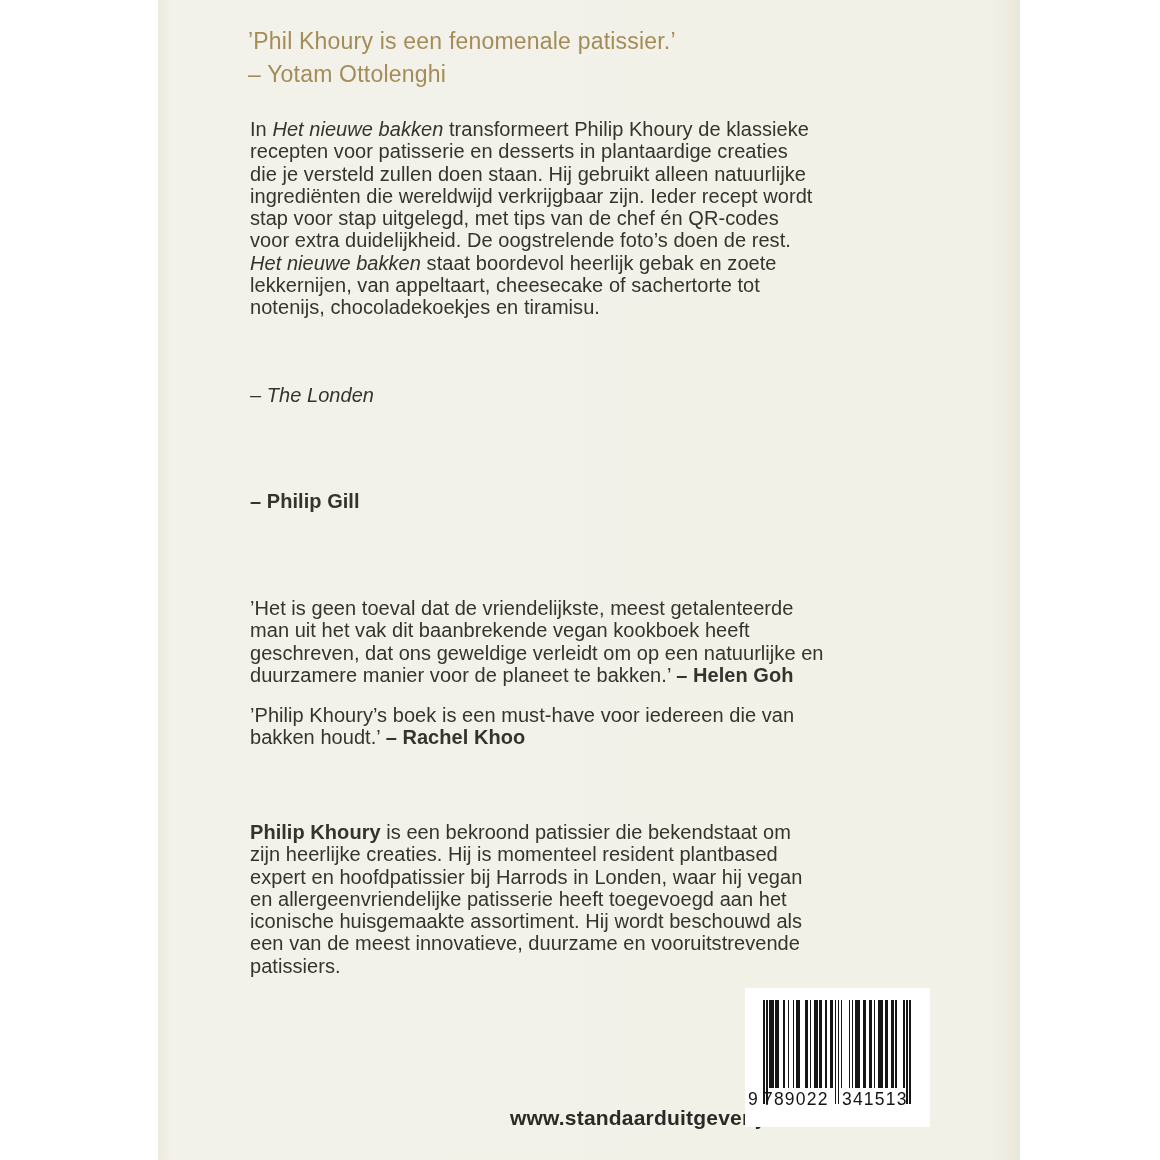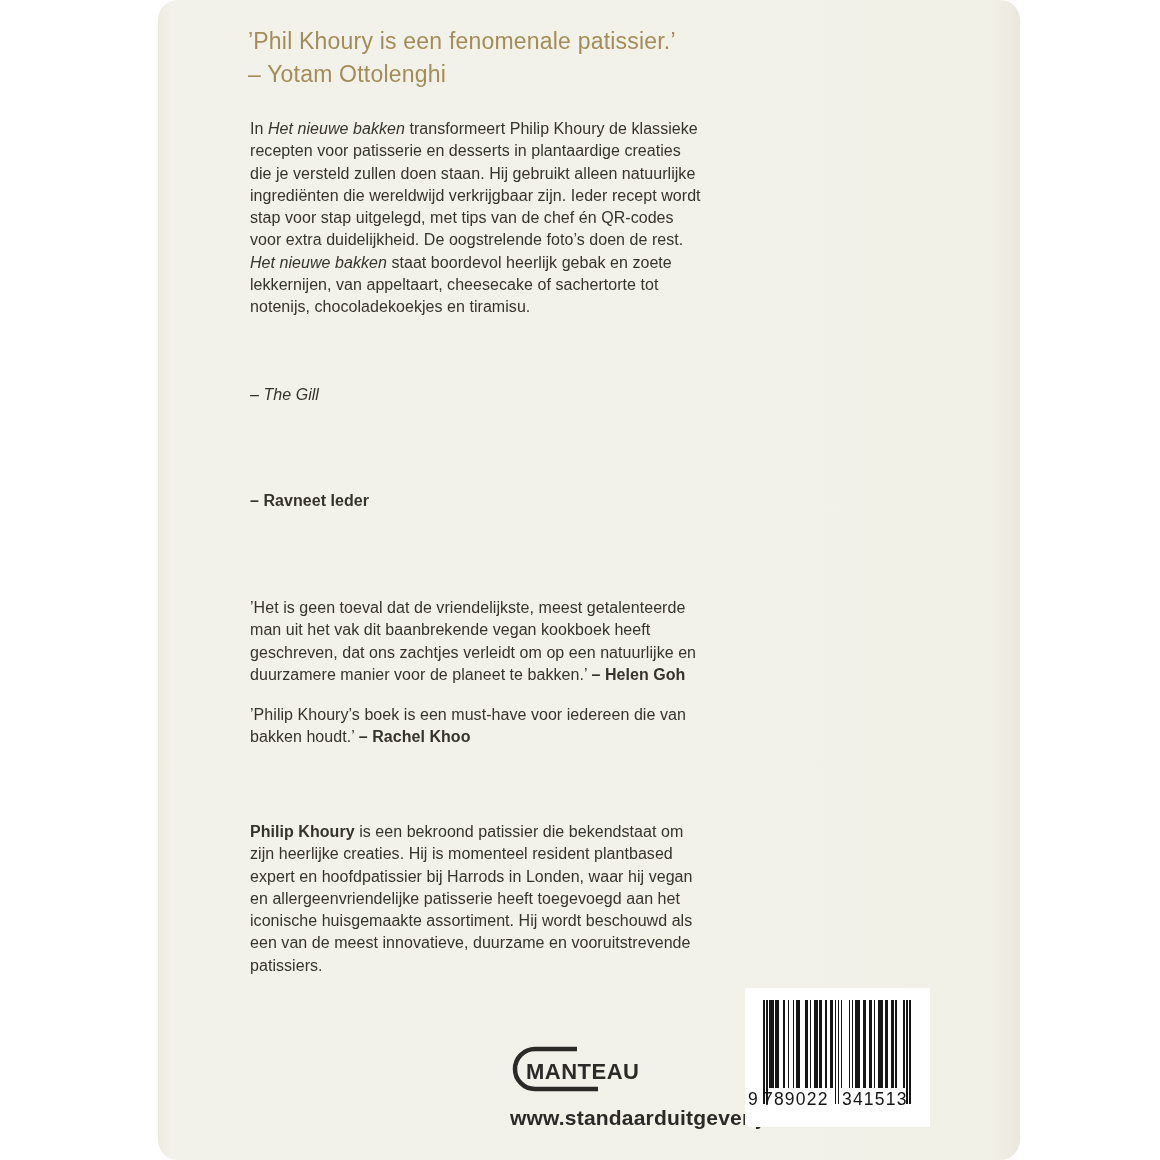--- a/index.html
+++ b/index.html
@@ -1,24 +1,24 @@
 <!DOCTYPE html>
 <html><head>
 <meta charset="utf-8">
 <title>Book back cover</title>
 <style>
   html,body{margin:0;padding:0;background:#ffffff;}
   .stage{position:relative;width:1160px;height:1160px;background:#ffffff;overflow:hidden;
          font-family:"Liberation Sans",sans-serif;}
   .cover{position:absolute;left:158px;top:0;width:862px;height:1160px;
-         background:linear-gradient(90deg,#edebdf 0%,#f3f2ea 1.6%,#f2f1e8 96.5%,#eae8dc 100%);border-radius:20px;}
+         background:linear-gradient(90deg,#edebdf 0%,#f3f2ea 1.6%,#f2f1e8 96.5%,#eae8dc 100%);}
   .gold-quote{position:absolute;left:90px;top:25px;width:700px;
               white-space:pre-line;color:#a48c58;font-size:23px;line-height:33px;letter-spacing:0.2px;}
   .textblock{position:absolute;left:92px;width:700px;white-space:pre-line;
-             color:#35332d;font-size:16px;line-height:22.3px;letter-spacing:0.05px;}
+             color:#35332d;font-size:20px;line-height:22.3px;letter-spacing:0.05px;}
   .tb-intro{top:118px;}
   .tb-q0{top:384px;}
   .tb-q1{top:490px;}
   .tb-q2{top:597px;}
   .tb-q3{top:704px;}
   .tb-bio{top:821px;}
   .logo{position:absolute;left:352px;top:1046px;width:130px;height:50px;}
   .logo svg{display:block;}
   .logo text{font-family:"Liberation Sans",sans-serif;font-weight:bold;letter-spacing:0.5px;}
   .website{position:absolute;left:352px;top:1106px;font-weight:bold;font-size:21px;
@@ -42,46 +42,40 @@
     <div class="textblock tb-intro"><span>In </span><span style="font-style: italic;">Het nieuwe bakken</span><span> transformeert Philip Khoury de klassieke
 recepten voor patisserie en desserts in plantaardige creaties
 die je versteld zullen doen staan. Hij gebruikt alleen natuurlijke
 ingrediënten die wereldwijd verkrijgbaar zijn. Ieder recept wordt
 stap voor stap uitgelegd, met tips van de chef én QR-codes
 voor extra duidelijkheid. De oogstrelende foto’s doen de rest.
 </span><span style="font-style: italic;">Het nieuwe bakken</span><span> staat boordevol heerlijk gebak en zoete
 lekkernijen, van appeltaart, cheesecake of sachertorte tot
 notenijs, chocoladekoekjes en tiramisu.</span></div>
 
-    <div class="textblock tb-q0"><span style="font-style: italic;">– The Gill</span></div>
+    <div class="textblock tb-q0"><span style="font-style: italic;">– The Londen</span></div>
 
-    <div class="textblock tb-q1"><span style="font-weight: 700;">– Ravneet Ieder</span></div>
+    <div class="textblock tb-q1"><span style="font-weight: 700;">– Philip Gill</span></div>
 
     <div class="textblock tb-q2"><span>’Het is geen toeval dat de vriendelijkste, meest getalenteerde
 man uit het vak dit baanbrekende vegan kookboek heeft
-geschreven, dat ons zachtjes verleidt om op een natuurlijke en
+geschreven, dat ons geweldige verleidt om op een natuurlijke en
 duurzamere manier voor de planeet te bakken.’ </span><span style="font-weight: 700; margin-top: 13px;">– Helen Goh</span></div>
 
     <div class="textblock tb-bio"><span style="font-weight: 700;">Philip Khoury</span><span> is een bekroond patissier die bekendstaat om
 zijn heerlijke creaties. Hij is momenteel resident plantbased
 expert en hoofdpatissier bij Harrods in Londen, waar hij vegan
 en allergeenvriendelijke patisserie heeft toegevoegd aan het
 iconische huisgemaakte assortiment. Hij wordt beschouwd als
 een van de meest innovatieve, duurzame en vooruitstrevende
 patissiers.</span></div>
 
     <div class="textblock tb-q3"><span>’Philip Khoury’s boek is een must-have voor iedereen die van
 bakken houdt.’ </span><span style="font-weight: 700;">– Rachel Khoo</span></div>
 
-    <div class="logo">
-      <svg width="130" height="50" viewBox="0 0 130 50">
-        <path d="M 67,3 L 25,3 A 20,20 0 0 0 25,43 L 88,43" fill="none" stroke="#2b2a26" stroke-width="4.5"></path>
-        <text x="16" y="33" font-size="22" fill="#2b2a26">MANTEAU</text>
-      </svg>
-    </div>
 
     <div class="website">www.standaarduitgeverij.be</div>
 
     <div class="barcode">
       <svg id="barcode-svg" width="148" height="104" viewBox="0 0 95 104" preserveAspectRatio="none" shape-rendering="crispEdges">
           <rect x="0" y="0" width="1" height="104" fill="#161616"></rect>
           <rect x="2" y="0" width="1" height="104" fill="#161616"></rect>
           <rect x="4" y="0" width="3" height="88" fill="#161616"></rect>
           <rect x="8" y="0" width="2" height="88" fill="#161616"></rect>
           <rect x="13" y="0" width="1" height="88" fill="#161616"></rect>

